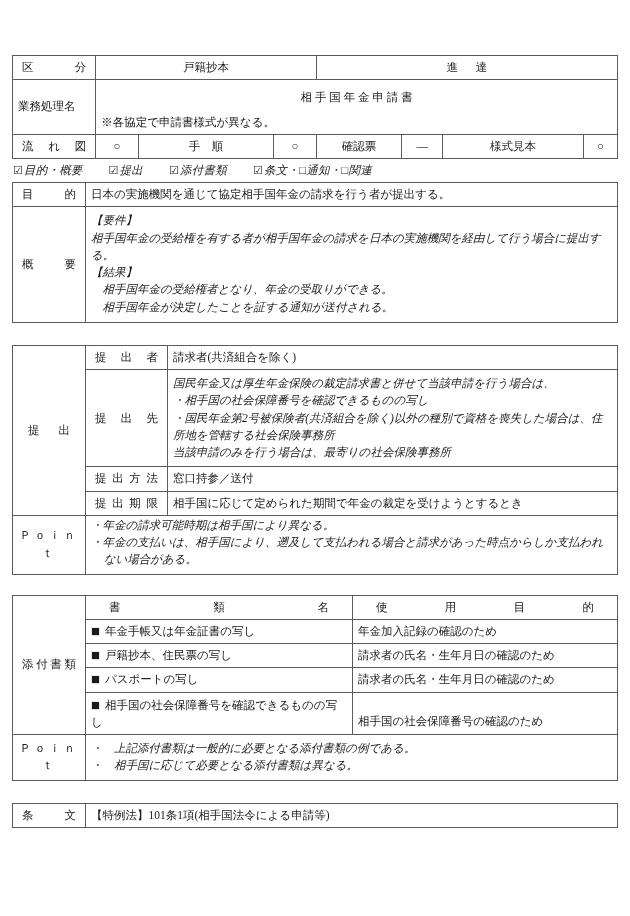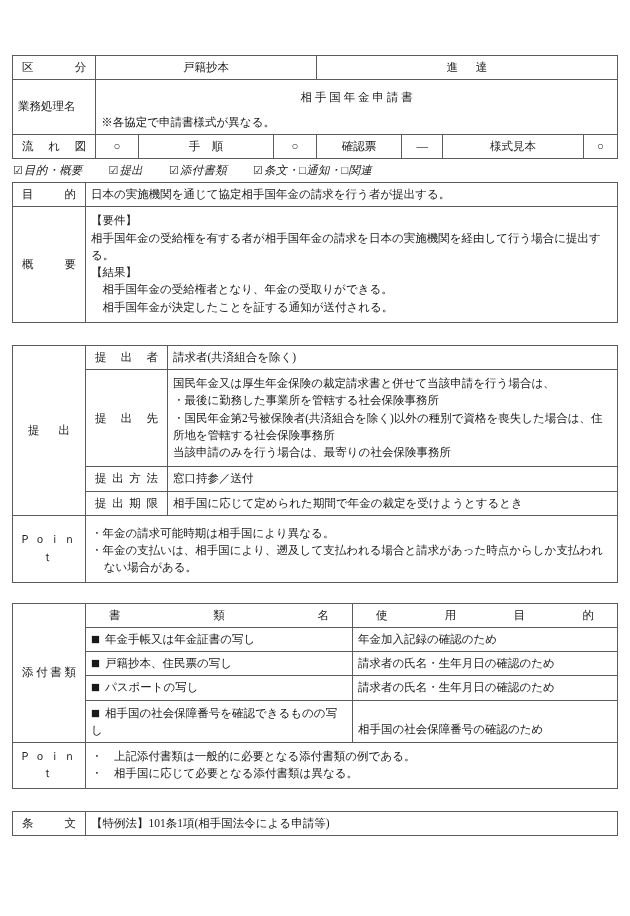--- a/index.html
+++ b/index.html
@@ -70,21 +70,21 @@
   .box {
     font-family: "DejaVu Sans", sans-serif;
     font-size: 11px;
     margin-right: 1px;
   }
 
   .gap-a { height: 22px; }
   .gap-b { height: 20px; }
   .gap-c { height: 22px; }
 
-  .body-text { line-height: 1.62; }
+  .body-text { line-height: 1.62; font-style: italic; }
   .indent1 { padding-left: 1em; }
   .bullet-sq {
     font-family: "DejaVu Sans", sans-serif;
     font-size: 9.5px;
     vertical-align: 1px;
     margin-right: 5px;
   }
   .pt-item {
     padding-left: 1.1em;
     text-indent: -1.1em;
@@ -227,21 +227,21 @@
     <tr>
       <td class="vmid">
         <span class="spread pad-sm">
           <span>提</span>
           <span>出</span>
           <span>先</span>
         </span>
       </td>
       <td class="vtop body-text" style="padding-top:5px;padding-bottom:5px">
         <div>国民年金又は厚生年金保険の裁定請求書と併せて当該申請を行う場合は、</div>
-        <div>・最後に勤務した事業所を管轄する社会保険事務所</div>
+        <div>・相手国の社会保障番号を確認できるものの写し</div>
         <div>・国民年金第2号被保険者(共済組合を除く)以外の種別で資格を喪失した場合は、住所地を管轄する社会保険事務所</div>
         <div>当該申請のみを行う場合は、最寄りの社会保険事務所</div>
       </td>
     </tr>
     <tr>
       <td class="vmid">
         <span class="spread pad-sm">
           <span>提</span>
           <span>出</span>
           <span>方</span>
@@ -256,21 +256,21 @@
           <span>提</span>
           <span>出</span>
           <span>期</span>
           <span>限</span>
         </span>
       </td>
       <td>相手国に応じて定められた期間で年金の裁定を受けようとするとき</td>
     </tr>
     <tr>
       <td class="vmid point-label">Ｐｏｉｎｔ</td>
-      <td colspan="2" class="vtop body-text" style="padding-top:9px;padding-bottom:5px">
+      <td colspan="2" class="vtop body-text" style="padding-top:1px;padding-bottom:5px">
         <div class="pt-item">・年金の請求可能時期は相手国により異なる。</div>
         <div class="pt-item">・年金の支払いは、相手国により、遡及して支払われる場合と請求があった時点からしか支払われない場合がある。</div>
       </td>
     </tr>
   </tbody>
     </table>
 
   <div class="gap-b"></div>
 
   <table class="grid">

